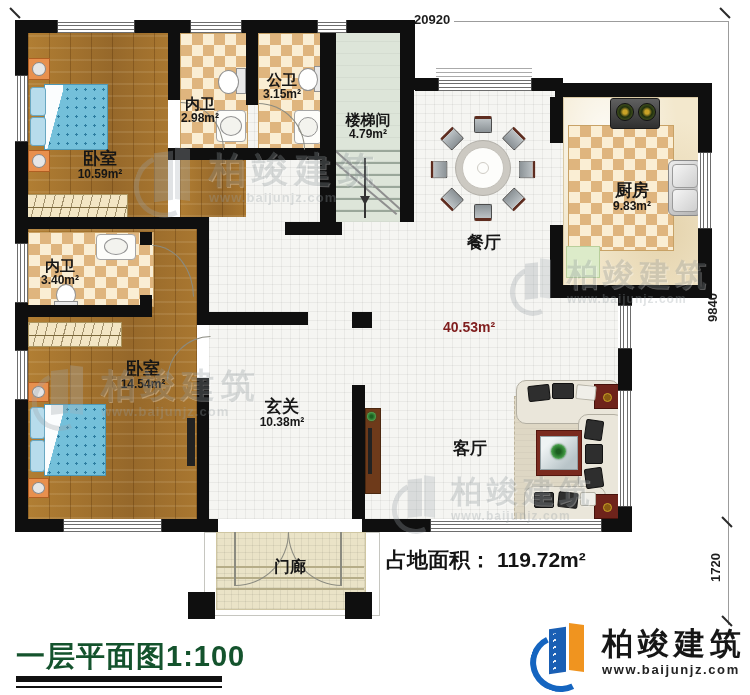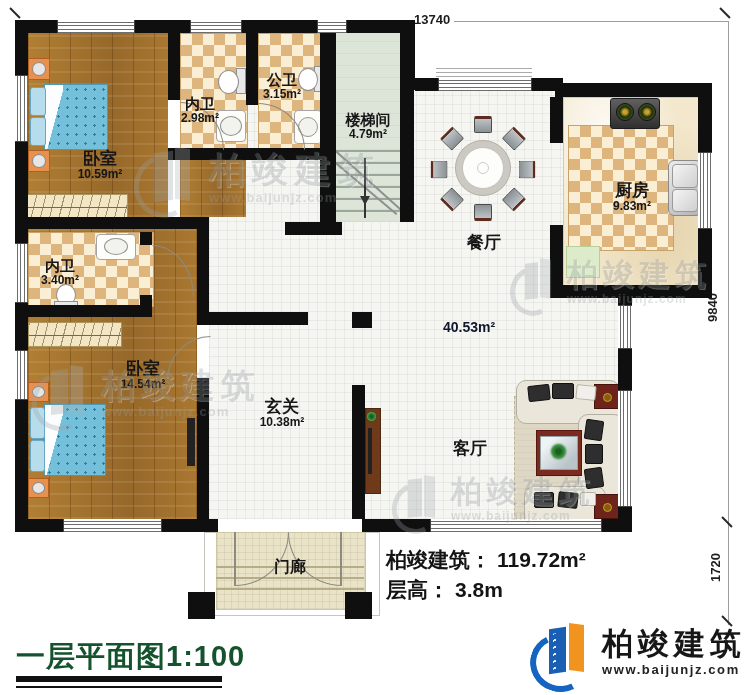--- a/index.html
+++ b/index.html
@@ -50,21 +50,21 @@
   .arc-br{border-color:transparent #8b8b80 #8b8b80 transparent;border-radius:0 0 100% 0;}
   .arc-bl{border-color:transparent transparent #8b8b80 #8b8b80;border-radius:0 0 0 100%;}
   .leaf{position:absolute;z-index:12;width:2px;background:#8b8b80;}
   
   .rlabel{position:absolute;z-index:20;transform:translateX(-50%);text-align:center;
           color:#161616;font-weight:bold;line-height:1.08;white-space:nowrap;}
   .rname{display:block;font-size:16px;}
   .rname.big{font-size:17px;}
   .rname.small{font-size:15px;}
   .rarea{display:block;font-size:12px;}
-  .freearea{position:absolute;z-index:20;transform:translateX(-50%);font-weight:bold;font-size:14px;color:#0f172a;}
+  .freearea{position:absolute;z-index:20;transform:translateX(-50%);font-weight:bold;font-size:14px;color:#7f1d1d;}
   
   .ns{position:absolute;z-index:3;background:#e8904e;border:1px solid #b05f22;}
   .ns i{position:absolute;left:3px;top:3px;right:3px;bottom:3px;border-radius:50%;
         background:#e6e6e6;border:1px solid #888;}
   .bedmat{position:absolute;z-index:3;background:#74c0da;
         background-image:radial-gradient(circle,#2d7da0 1px,transparent 1.4px);background-size:9px 9px;
         border:1px solid #4e98b5;}
   .fold{position:absolute;left:0;top:0;width:18px;height:100%;z-index:4;
         background:linear-gradient(105deg,#fbfdfe 55%,rgba(255,255,255,0) 56%);}
   .pillow{position:absolute;z-index:4;background:#b7dcec;border:1px solid #6aa8c2;border-radius:3px;}
@@ -376,21 +376,21 @@
   </div>
   <div class="freearea" style="left:469px;top:319px;">40.53m²</div>
 
   <div class="dimline" style="left:15px;top:21px;width:713px;height:1px;"></div>
   <div class="dimline" style="left:728px;top:21px;width:1px;height:506px;"></div>
   <div class="dimline" style="left:728px;top:527px;width:1px;height:98px;"></div>
   <div class="tick" style="left:8px;top:12px;"></div>
   <div class="tick" style="left:718px;top:12px;"></div>
   <div class="tick" style="left:720px;top:521px;"></div>
   <div class="tick" style="left:720px;top:620px;"></div>
-  <div class="dimtext" style="left:410px;top:12px;">13740</div>
+  <div class="dimtext" style="left:410px;top:12px;">20920</div>
   <div class="dimtext vert" style="left:694px;top:300px;">9840</div>
   <div class="dimtext vert" style="left:697px;top:560px;">1720</div>
 
   <div class="wm" style="left:138px;top:146px;">
     <span class="wm-glyph" style="width:62px;height:64px;">
         <span class="sw"></span>
         <span class="b1"></span>
         <span class="b2"></span>
       </span>
     <span class="wm-col">
@@ -430,24 +430,21 @@
       <span class="wm-text" style="font-size:31px;letter-spacing:5px;">柏竣建筑</span>
       <span class="wm-url" style="font-size:12px;">www.baijunjz.com</span>
     </span>
   </div>
 
   <div class="f-title">一层平面图1:100</div>
   <div class="f-ul1"></div>
   <div class="f-ul2"></div>
 
   <div class="f-stat" style="left:386px;top:546px;">
-    <span>柏竣建筑：</span><span class="v">119.72m²</span>
-  </div>
-  <div class="f-stat" style="left:386px;top:576px;">
-    <span>层高：</span><span class="v">3.8m</span>
+    <span>占地面积：</span><span class="v">119.72m²</span>
   </div>
 
   <div class="logo">
     <span class="logo-icon">
       <span class="l-sw"></span>
         <span class="l-b1"></span>
         <span class="l-b2"></span>
     </span>
     <span class="logo-col">
       <span class="logo-name">柏竣建筑</span>

